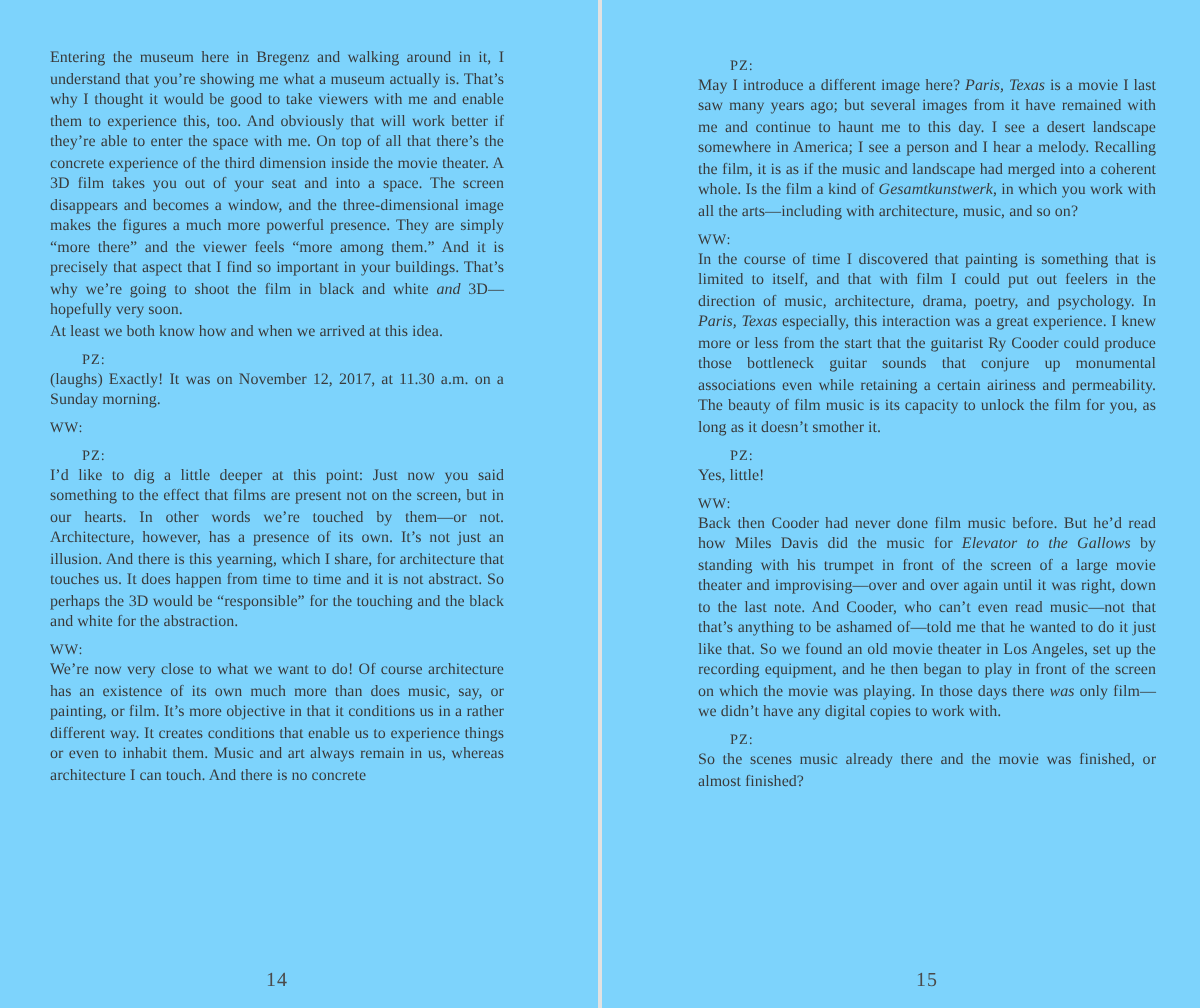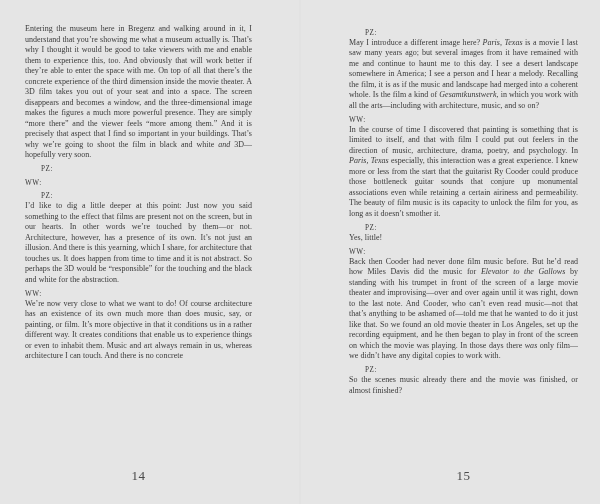--- a/index.html
+++ b/index.html
@@ -14,21 +14,21 @@
     background: #ffffff;
     display: flex;
     overflow: hidden;
     font-family: "Liberation Serif", "DejaVu Serif", serif;
     color: #3a3a3a;
   }
   .page {
     position: relative;
     width: 300px;
     height: 504px;
-    background: #e5e5e5;
+    background: #7dd3fc;
     box-sizing: border-box;
   }
   .page-left  { border-right: 1px solid #e2e2e2; }
   .page-right { border-left: 1px solid #e2e2e2; }
 
   .content {
     position: absolute;
     top: 24px;
     font-size: 8px;
     line-height: 10.5px;
@@ -48,39 +48,41 @@
     line-height: 10px;
     font-size: 7.2px;
     letter-spacing: 0.5px;
     text-align: left;
   }
   .speaker.pz { padding-left: 16px; }
   .speaker.ww { padding-left: 0; }
 
   .folio {
     position: absolute;
-    bottom: 20px;
+    bottom: 8px;
     text-align: center;
-    font-size: 13px;
+    font-size: 10px;
     letter-spacing: 0.5px;
     color: #4a4a4a;
   }
   .page-left  .folio { left: 25px; width: 227px; }
   .page-right .folio { left: 48px; width: 229px; }
 
   em { font-style: italic; }
 </style>
 </head>
 <body>
 
 <div class="spread">
   <section class="page page-left">
     <div class="content">
         <p>Entering the museum here in Bregenz and walking around in it, I understand that you’re showing me what a museum actually is. That’s why I thought it would be good to take viewers with me and enable them to experience this, too. And obviously that will work better if they’re able to enter the space with me. On top of all that there’s the concrete experience of the third dimension inside the movie theater. A 3D film takes you out of your seat and into a space. The screen disappears and becomes a window, and the three-dimensional image makes the figures a much more powerful presence. They are simply “more there” and the viewer feels “more among them.” And it is precisely that aspect that I find so important in your buildings. That’s why we’re going to shoot the film in black and white <em>and</em> 3D—hopefully very soon.</p>
+        <p>At least we both know how and when we arrived at this idea.</p>
         <div class="speaker pz">PZ:</div>
+        <p>(laughs) Exactly! It was on November 12, 2017, at 11.30 a.m. on a Sunday morning.</p>
         <div class="speaker ww">WW:</div>
         <div class="speaker pz">PZ:</div>
         <p>I’d like to dig a little deeper at this point: Just now you said something to the effect that films are present not on the screen, but in our hearts. In other words we’re touched by them—or not. Architecture, however, has a presence of its own. It’s not just an illusion. And there is this yearning, which I share, for architecture that touches us. It does happen from time to time and it is not abstract. So perhaps the 3D would be “responsible” for the touching and the black and white for the abstraction.</p>
         <div class="speaker ww">WW:</div>
         <p>We’re now very close to what we want to do! Of course architecture has an existence of its own much more than does music, say, or painting, or film. It’s more objective in that it conditions us in a rather different way. It creates conditions that enable us to experience things or even to inhabit them. Music and art always remain in us, whereas architecture I can touch. And there is no concrete</p>
       </div>
     <div class="folio">14</div>
   </section>
   <section class="page page-right">
     <div class="content">

